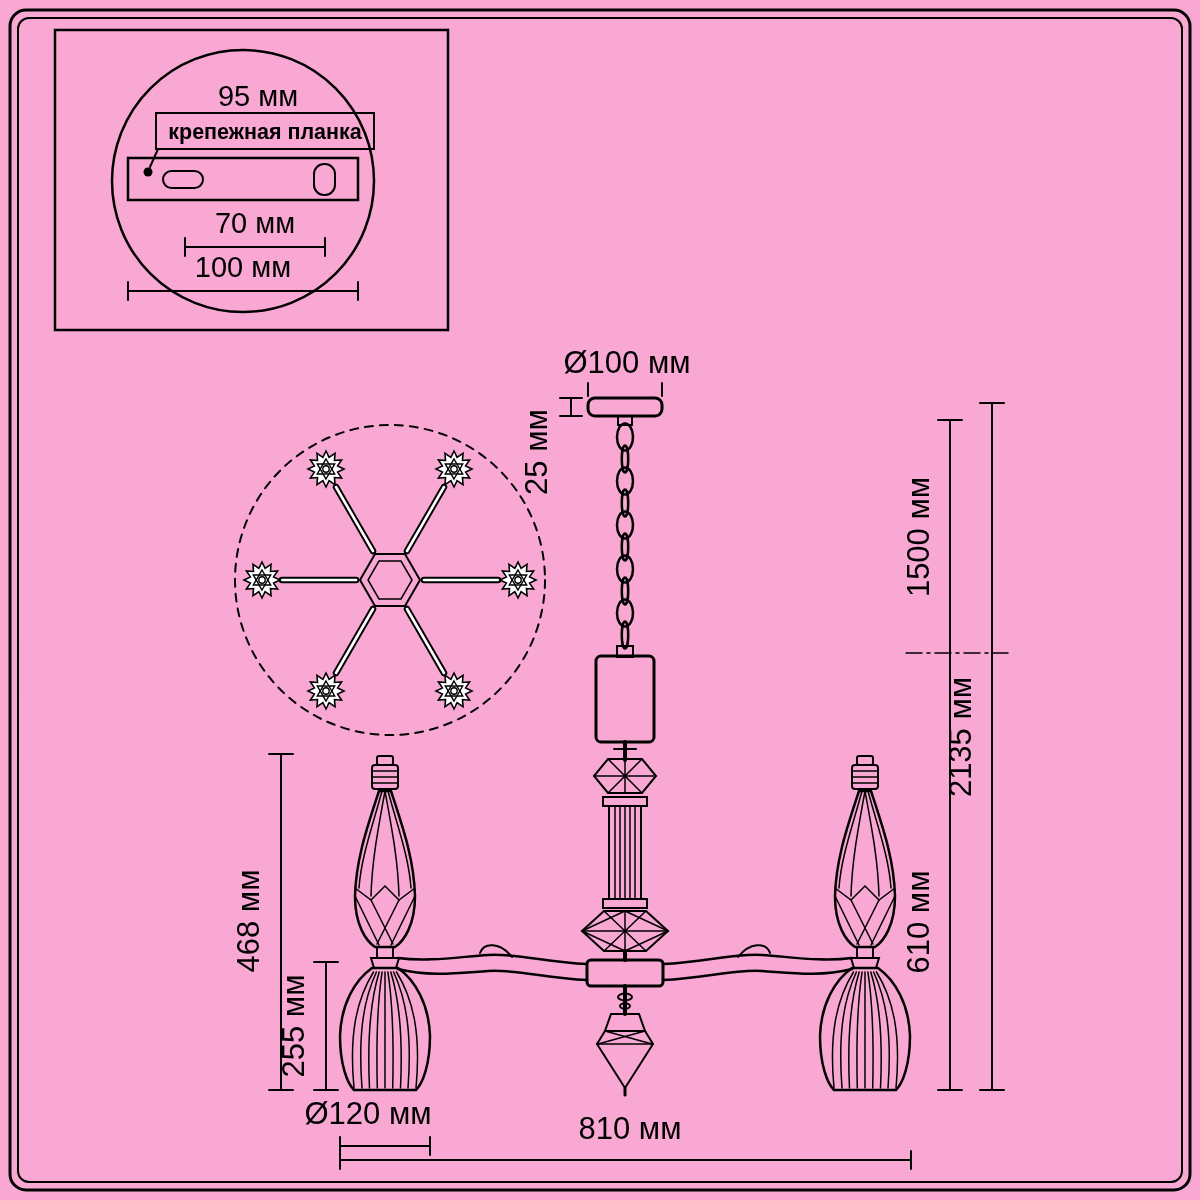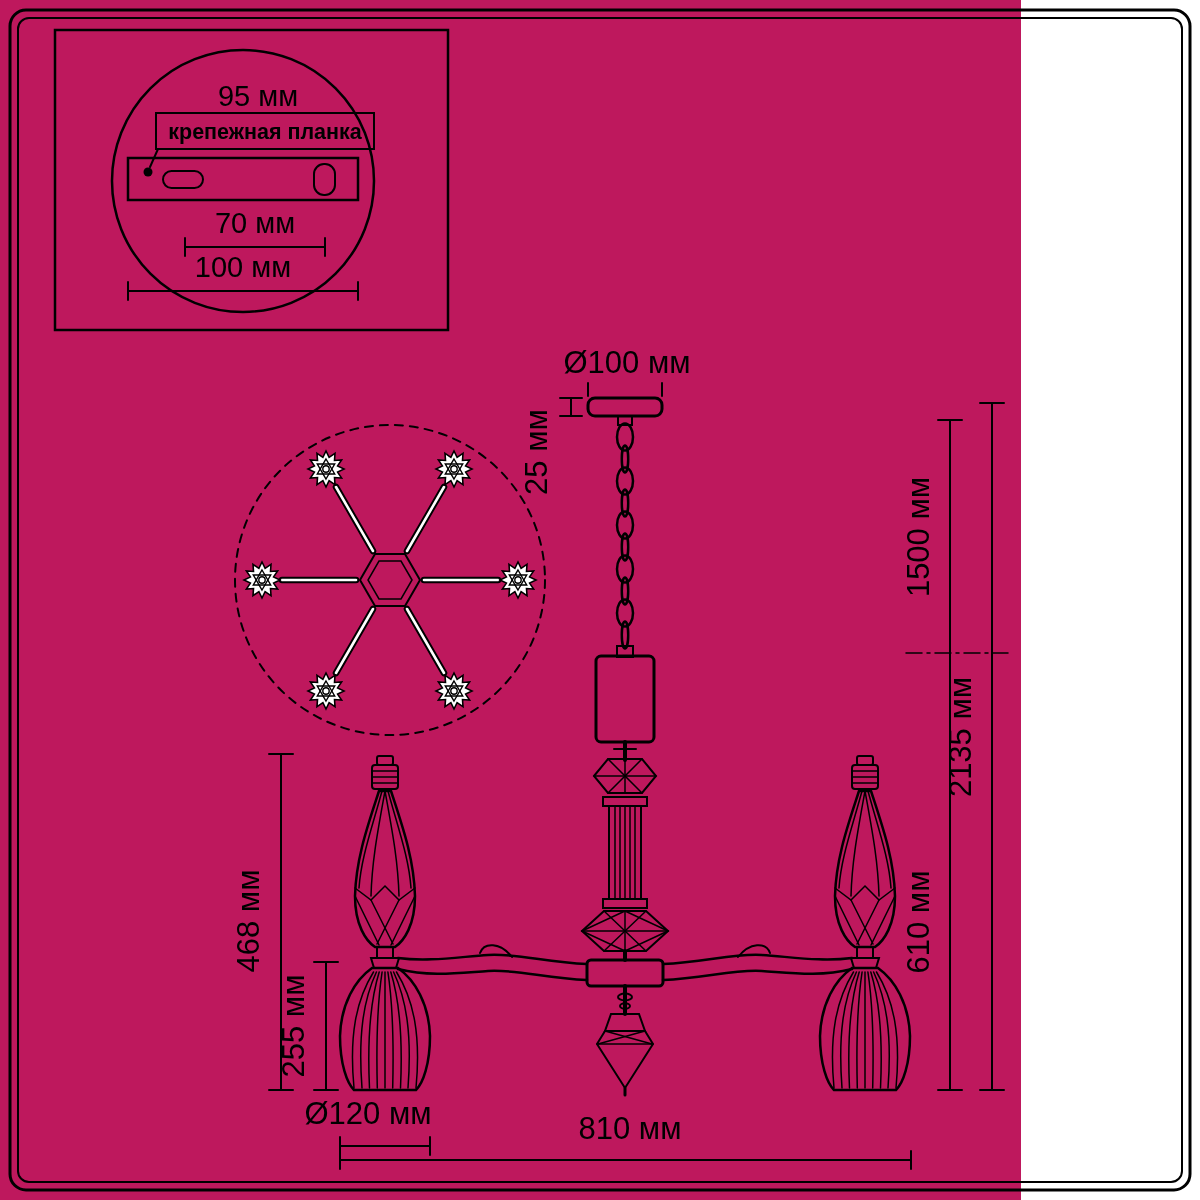--- a/index.html
+++ b/index.html
@@ -1,16 +1,16 @@
 <!DOCTYPE html>
 <html><head>
 <meta charset="utf-8">
 <style>
   html,body{margin:0;padding:0;background:#fff;}
-  .canvas{width:1021px;height:1200px;position:relative;background:#be185d;text-decoration:underline;}
+  .canvas{width:1200px;height:1200px;position:relative;background:#f9a8d4;text-decoration:underline;}
   svg{display:block;}
   text{font-family:"Liberation Sans", sans-serif;fill:#000;}
   .dim{font-size:31px;}
   .inset-dim{font-size:29px;}
   .lbl{font-size:21.5px;font-weight:bold;}
   .s1{stroke:#000;stroke-width:1.5;fill:none;stroke-linecap:round;}
   .s2{stroke:#000;stroke-width:2;fill:none;stroke-linecap:round;}
   .s25{stroke:#000;stroke-width:2.5;fill:none;stroke-linecap:round;}
   .s3{stroke:#000;stroke-width:3;fill:none;stroke-linecap:round;}
   .s4{stroke:#000;stroke-width:4;fill:none;stroke-linecap:round;}

